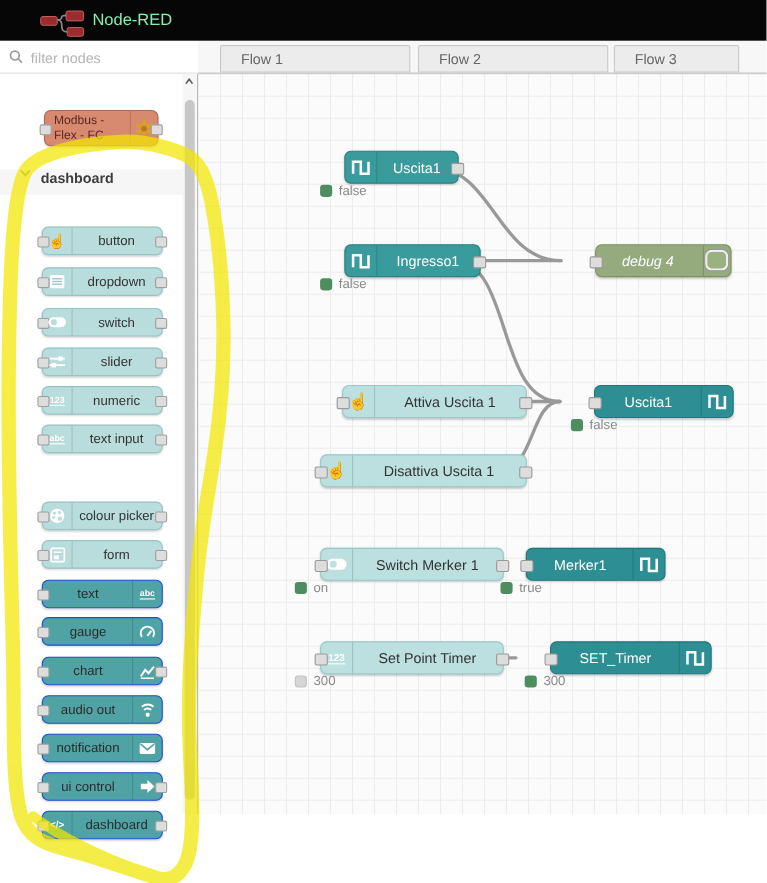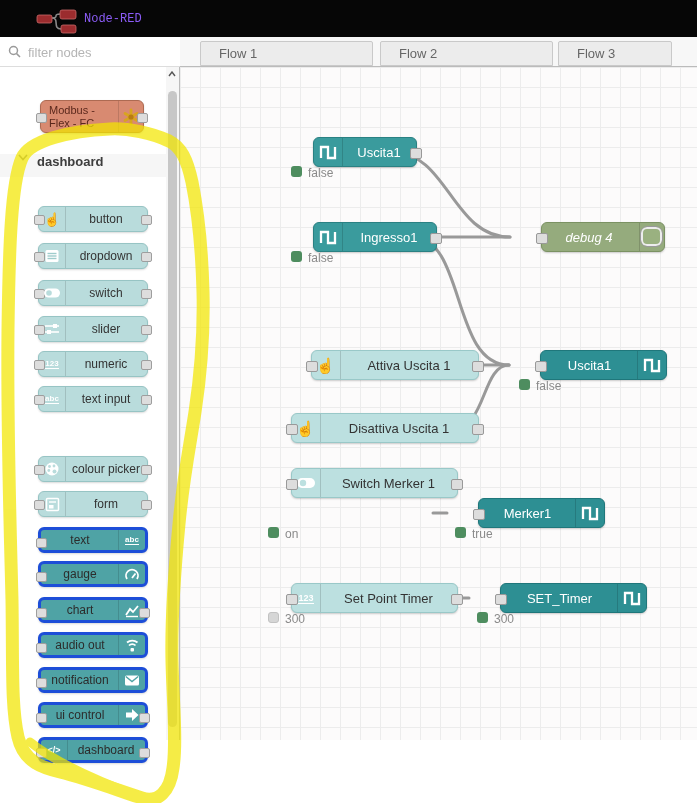--- a/index.html
+++ b/index.html
@@ -2,21 +2,21 @@
 <html><head>
 <meta charset="utf-8">
 <style>
   html,body{margin:0;padding:0;background:#fff;}
   body{width:697px;height:803px;position:relative;overflow:hidden;
        font-family:"Liberation Sans",sans-serif;-webkit-font-smoothing:antialiased;}
 
   
   .header{position:absolute;left:0;top:0;width:697px;height:37px;background:#060606;z-index:6;}
   .logo{position:absolute;left:36px;top:9px;width:44px;height:26px;}
-  .brand{position:absolute;left:84px;top:9px;color:#8b5cf6;font-size:12px;line-height:20px;font-family:Liberation Mono, monospace;}
+  .brand{position:absolute;left:84px;top:9px;color:#86efac;font-size:15px;line-height:20px;}
 
   
   .sidebar{position:absolute;left:0;top:37px;width:180px;height:703px;background:#fff;
            border-right:1px solid #bbb;box-sizing:border-box;z-index:5;}
   .searchrow{position:absolute;left:0;top:0;width:180px;height:30px;border-bottom:1px solid #ddd;box-sizing:border-box;background:#fff;}
   .searchrow svg{position:absolute;left:8px;top:8px;}
   .search{position:absolute;left:26px;top:3px;width:140px;height:22px;border:none;outline:none;
           font-size:13px;color:#555;font-family:"Liberation Sans",sans-serif;}
   .search::placeholder{color:#b5b5b5;}
   .cathdr{position:absolute;left:0;top:87px;width:166px;height:23px;background:#f6f6f6;display:flex;align-items:flex-start;}
@@ -25,21 +25,21 @@
 
   .scrolltrack{position:absolute;right:1px;top:0;width:13px;height:673px;background:#f6f6f6;}
   .scrollarrow{position:absolute;right:3px;top:4px;}
   .scrollthumb{position:absolute;right:2px;top:24px;width:9px;height:636px;background:#c7c7c7;border-radius:5px;}
 
   
   .pal{position:absolute;left:0;top:30px;width:180px;height:673px;}
   .pnode{position:absolute;height:26px;width:110px;left:38px;border-radius:6px;box-sizing:border-box;
          box-shadow:0 1px 2px rgba(0,0,0,.15);font-size:12px;}
   .pnode.light{background:#b9dcdc;border:1px solid #97c4c4;color:#333;}
-  .pnode.dark{background:#4fa3a5;border:3px solid #1d4ed8;color:#2c2c2c;}
+  .pnode.dark{background:#4fa3a5;border:1px solid #1d4ed8;color:#2c2c2c;}
   .pnode.salmon{background:#d88a71;border:1px solid #ad6a52;color:#5b281c;}
   .picon{position:absolute;top:0;bottom:0;width:26px;display:flex;align-items:center;justify-content:center;}
   .picon.l{left:0;border-right:1px solid rgba(0,0,0,.13);}
   .picon.r{right:0;border-left:1px solid rgba(0,0,0,.13);}
   .plabel{position:absolute;inset:0;display:flex;align-items:center;justify-content:center;}
   .plabel.il{padding-left:26px;}
   .plabel.ir{padding-right:26px;}
   .pport{position:absolute;width:9px;height:8px;background:#ddd;border:1px solid #9e9e9e;border-radius:2px;top:8px;}
   .pport.in{left:-5px;}
   .pport.out{right:-5px;}
@@ -75,21 +75,21 @@
   .clabel.il{padding-left:28px;}
   .clabel.ir{padding-right:28px;}
   .cport{position:absolute;width:10px;height:9px;background:#ddd;border:1px solid #999;border-radius:2px;top:10px;z-index:3;}
   .cport.in{left:-6px;}
   .cport.out{right:-6px;}
   .cglyph{color:#fff;font-weight:bold;font-size:9px;border-bottom:1px solid #fff;line-height:10px;font-style:normal;}
   .hand{color:#fff;font-size:15px;line-height:15px;}
   .dbgbtn{position:absolute;width:23px;height:21px;border-radius:7px;background:#9ab180;border:1px solid #9a9a9a;
           box-shadow:inset 0 0 0 2px #ededed;box-sizing:border-box;z-index:3;}
 
-  .status{position:absolute;display:flex;gap:6px;z-index:3;font-size:12px;color:#8a8a8a;}
+  .status{position:absolute;display:flex;align-items:center;gap:6px;z-index:3;font-size:12px;color:#8a8a8a;}
   .sdot{width:11px;height:11px;border-radius:3px;background:#4e8d5f;}
   .sdot.gray{background:#d6d6d6;border:1px solid #c2c2c2;box-sizing:border-box;}
 
   .highlight{position:absolute;left:0;top:0;width:697px;height:803px;z-index:9;pointer-events:none;}
 </style>
 </head>
 <body>
 
 <div class="header">
   <svg class="logo" viewBox="0 0 44 26">
@@ -196,21 +196,21 @@
 
 <div class="cnode uilight" style="left:263px;top:413px;width:188px;">
   <span class="cport in"></span>
   <span class="cicon l">
       <span class="hand">☝</span>
     </span>
   <span class="clabel il">Disattiva Uscita 1</span>
   <span class="cport out"></span>
 </div>
 
-<div class="cnode uilight" style="left:263px;top:468px;width:167px;">
+<div class="cnode uilight" style="left:263px;top:498px;width:167px;">
   <span class="cport in"></span>
   <span class="cicon l">
     <svg width="20" height="18" viewBox="0 0 20 18">
         <rect x="1" y="4" width="18" height="10" rx="5" fill="#fff"></rect>
         <circle cx="7" cy="9" r="3.2" fill="#bce0e0"></circle>
       </svg>
     </span>
   <span class="clabel il">Switch Merker 1</span>
   <span class="cport out"></span>
 </div>

